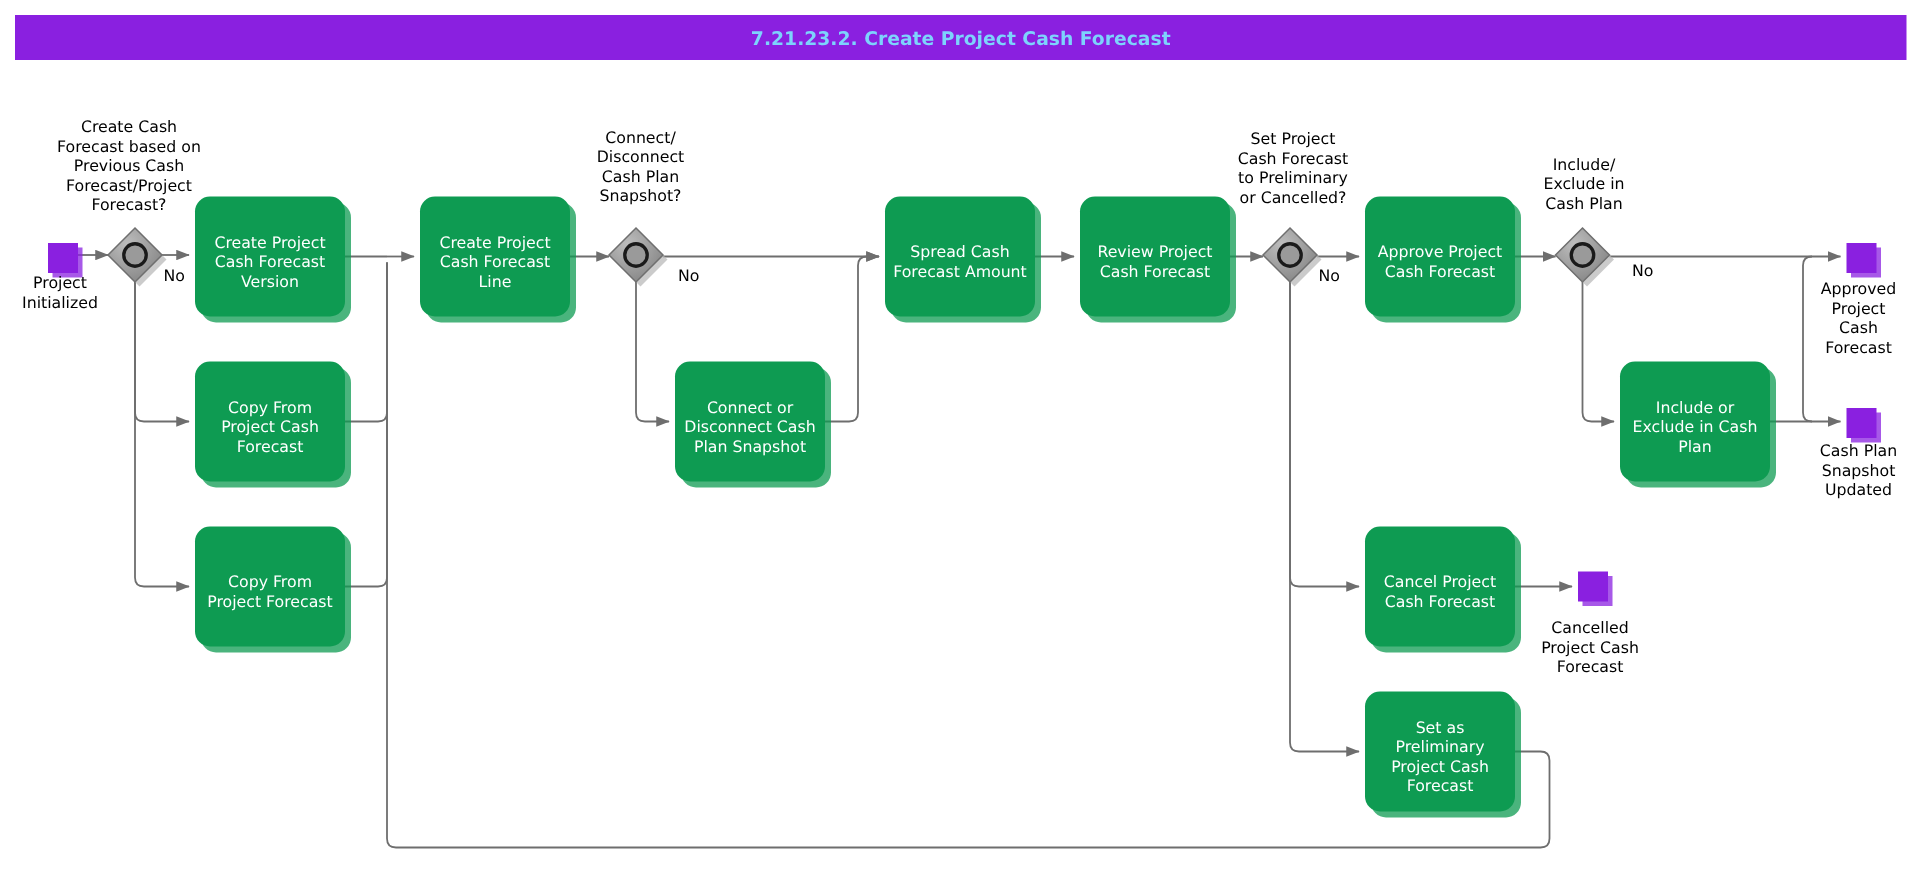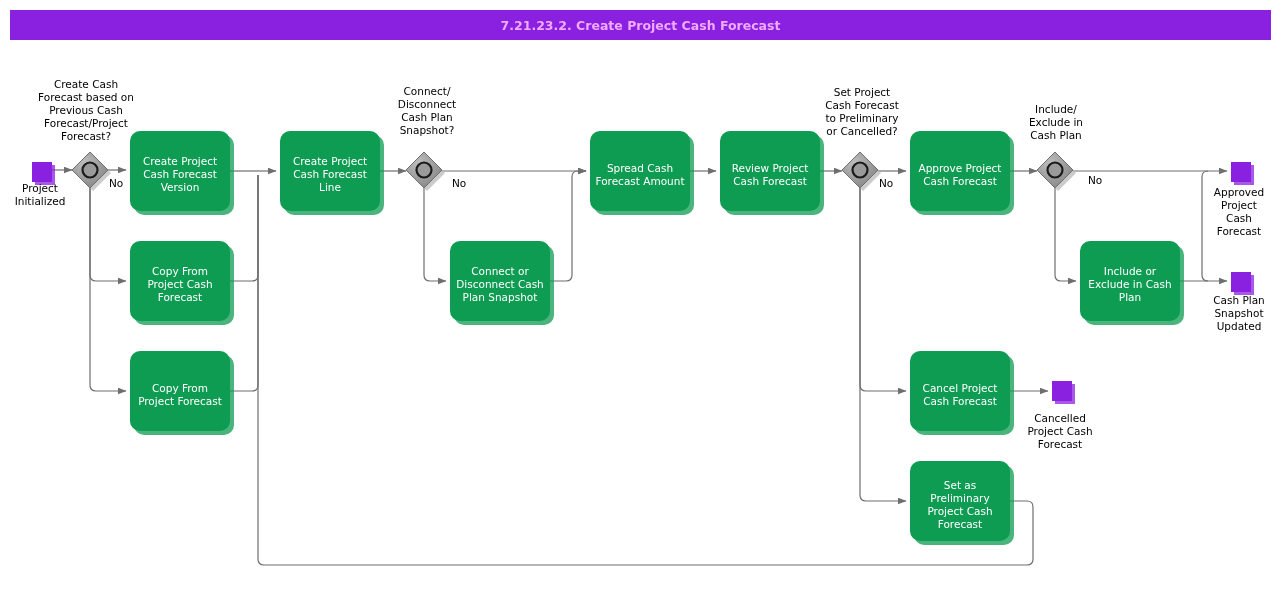--- a/index.html
+++ b/index.html
@@ -1,19 +1,19 @@
 <!DOCTYPE html>
 <html><head>
 <meta charset="utf-8">
 <style>
   html,body{margin:0;padding:0;background:#ffffff;}
   body{width:1281px;height:595px;font-family:"DejaVu Sans",sans-serif;overflow:hidden;}
   #root{position:relative;width:1281px;height:595px;}
   .titlebar{position:absolute;left:10px;top:10px;width:1261px;height:30px;
-            background:#8A20E0;color:#f0abfc;display:flex;align-items:center;
+            background:#8A20E0;color:#7dd3fc;display:flex;align-items:center;
             justify-content:center;font-size:12.5px;font-weight:bold;
             font-family:"DejaVu Sans",sans-serif;letter-spacing:0px;}
   svg{position:absolute;left:0;top:0;}
   .task rect{fill:#0E9B52;stroke:none;}
   .task text{fill:#ffffff;font-family:"DejaVu Sans",sans-serif;font-size:10.5px;
              text-anchor:middle;dominant-baseline:middle;}
   .evt rect{fill:#8A20E0;stroke:none;}
   .evtlabel{fill:#000000;font-family:"DejaVu Sans",sans-serif;font-size:10.5px;text-anchor:middle;}
   .gwlabel{fill:#000000;font-family:"DejaVu Sans",sans-serif;font-size:10.5px;text-anchor:middle;}
   .edgelabel{fill:#000000;font-family:"DejaVu Sans",sans-serif;font-size:10.5px;text-anchor:start;}

